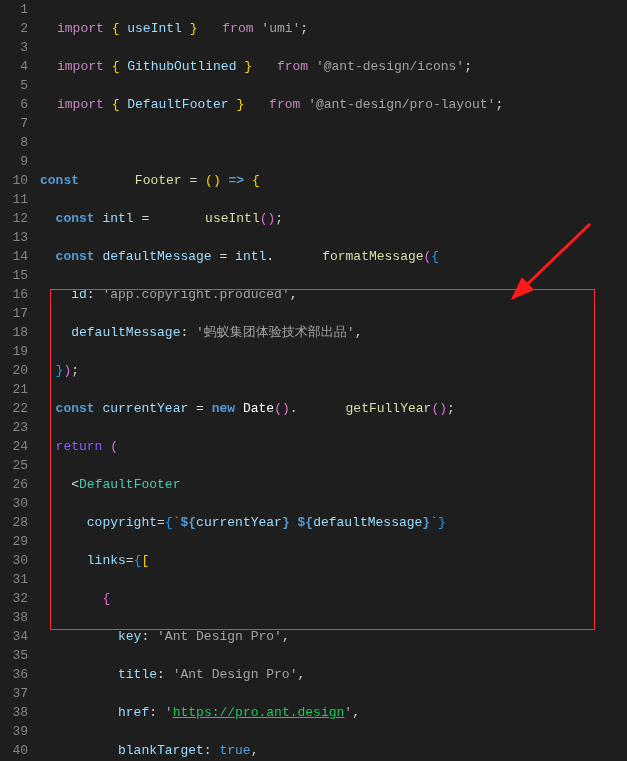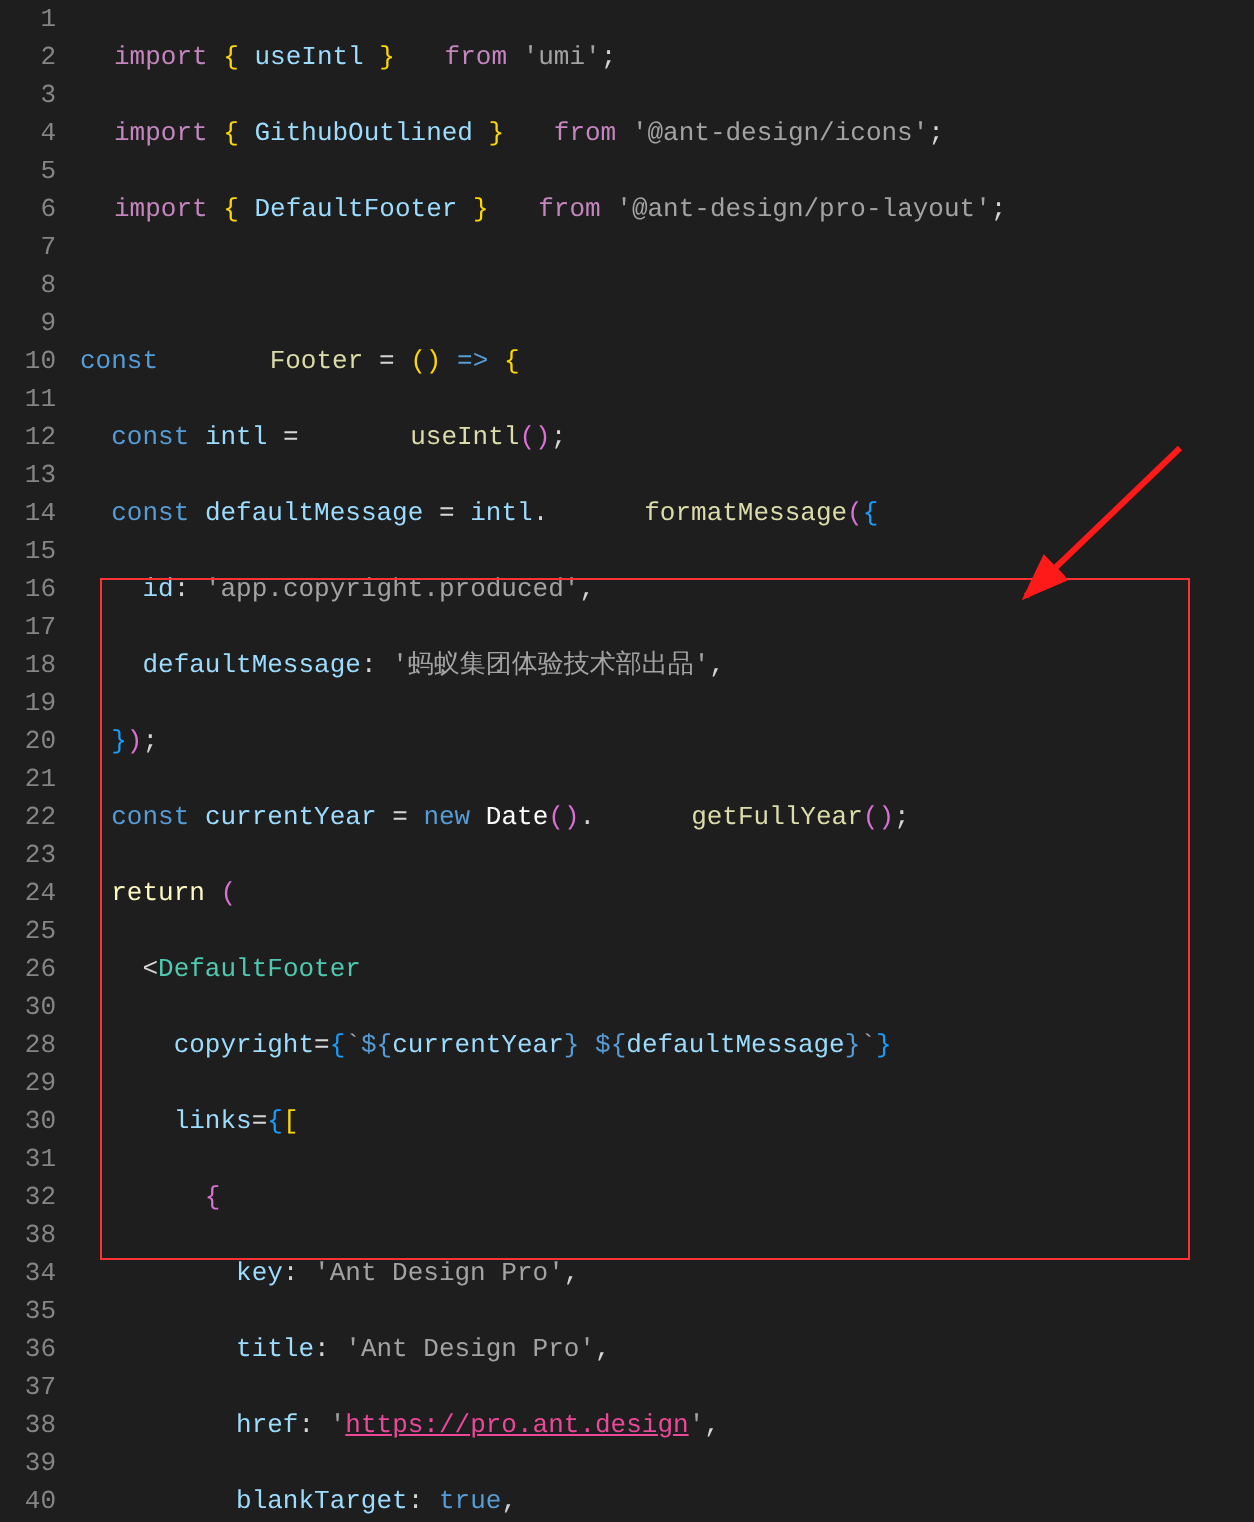--- a/index.html
+++ b/index.html
@@ -27,35 +27,35 @@
       min-width: 40px;
     }
     .gutter div { height: 19px; }
     .code {
       flex: 1;
       padding-right: 8px;
       white-space: pre;
       position: relative;
     }
     .line { height: 19px; }
-    .tk-keyword { color: #fef9c3; }
+    .tk-keyword { color: #8b5cf6; }
     .tk-import { color: #c586c0; margin-left: 17px; }
     .tk-var { color: #9cdcfe; }
-    .tk-const { color: #569cd6; }
+    .tk-const { color: #569cd6; font-weight: bold; }
     .tk-string { color: #a3a3a3; }
     .tk-func { color: #dcdcaa; margin-left: 48px; }
     .tk-type { color: #ffffff; }
     .tk-punct { color: #d4d4d4; }
     .tk-brace { color: #ffd700; }
     .tk-brace2 { color: #da70d6; }
     .tk-brace3 { color: #179fff; }
     .tk-prop { color: #9cdcfe; }
     .tk-bool { color: #569cd6; margin-top: 22px; }
     .tk-comp { color: #4ec9b0; }
-    .tk-link { color: #ec4899; text-decoration: underline; }
+    .tk-link { color: #22c55e; text-decoration: underline; }
     .highlight-box {
       position: absolute;
       border: 1px solid #ff3333;
       pointer-events: none;
     }
     .arrow {
       position: absolute;
       pointer-events: none;
     }
   </style>

